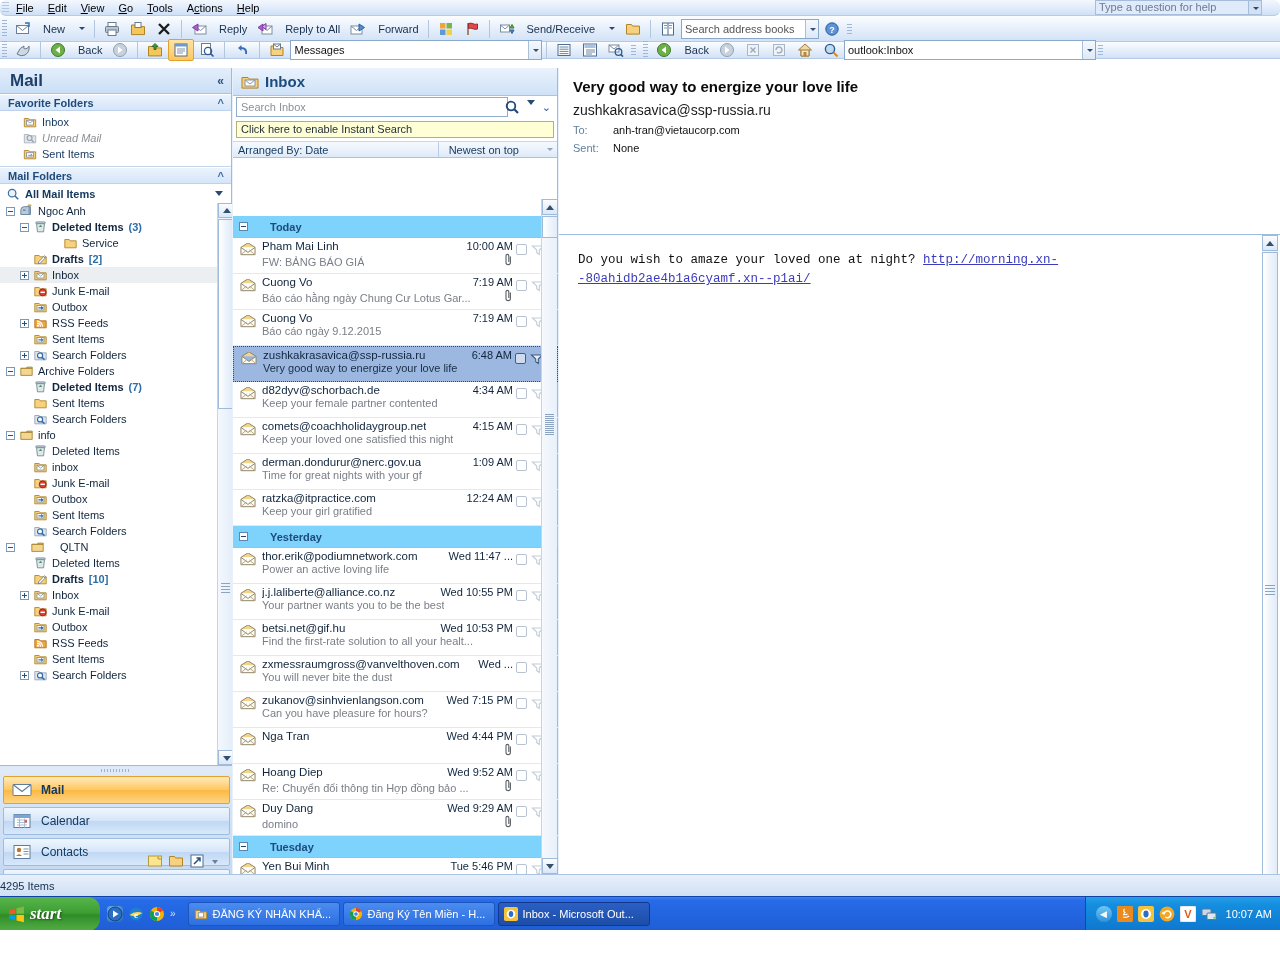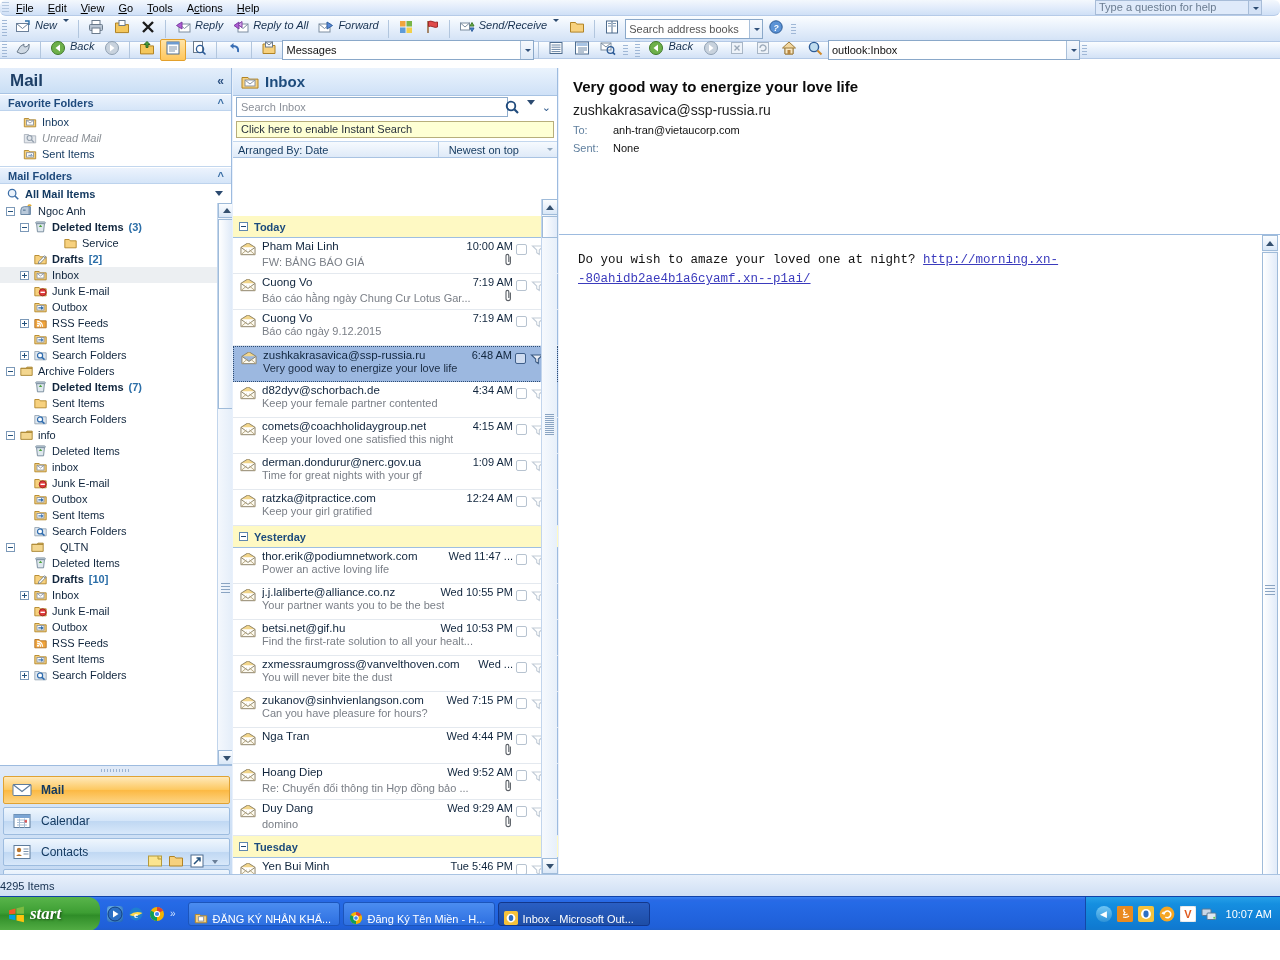--- a/index.html
+++ b/index.html
@@ -43,23 +43,23 @@
     position: absolute; left: 0; width: 1280px; height: 26px;
     background: linear-gradient(to bottom, #fbfdff 0%, #eaf2fc 40%, #d3e2f6 100%);
     border-bottom: 1px solid #b4c9e6;
     display: flex; align-items: center;
   }
   #tb1 { top: 16px; }
   #tb2 { top: 42px; height: 17px;
     background: linear-gradient(to bottom, #fbfdff 0%, #eaf2fc 40%, #d3e2f6 100%); }
   .tb-grip { width: 5px; height: 18px; margin: 0 3px 0 2px;
     background: repeating-linear-gradient(to bottom, #9fb7d6 0 1px, transparent 1px 3px); }
-  .tbtn { height: 22px; display: flex; align-items: flex-start; gap: 4px;
+  .tbtn { height: 22px; display: flex; align-items: center; gap: 12px;
     padding: 0 4px; border: 1px solid transparent; border-radius: 2px;
-    color: #16304f; font-size: 11px; white-space: nowrap; cursor: default; font-style: italic; }
+    color: #16304f; font-size: 11px; white-space: nowrap; cursor: default; }
   .tbtn.pressed { border-color:#e3a02b; background: linear-gradient(to bottom,#ffe4a8,#ffc65c); }
   .tb-sep { width: 1px; height: 18px; background: #b2c6de; margin: 0 4px; }
   .caret { width:0;height:0;border-left:3px solid transparent;border-right:3px solid transparent;
     border-top:3px solid #2b4a70; margin-left:2px; }
   .tb-input {
     height: 20px; border: 1px solid #8aa8c9; background: #fff;
     font-size: 11px; line-height: 18px; padding: 0 14px 0 3px; color: #555;
     position: relative;
   }
   .tb-input .dd { position:absolute; right:0; top:0; width:13px; height:18px;
@@ -152,23 +152,23 @@
   .instant-bar { margin:2px 3px 0 3px; height:17px; background:#feffd4;
     border:1px solid #b7ae7b; font-size:11px; line-height:15px; padding-left:4px; color:#27313d; }
   .arranged { margin-top:3px; height:17px; background:linear-gradient(to bottom,#f6fafe,#dfeaf8);
     border-top:1px solid #c3d7ee; border-bottom:1px solid #a9c3e2;
     display:flex; align-items:center; font-size:11px; color:#13395f; }
   .arranged .a1 { padding-left:5px; }
   .arranged .a2 { margin-left:auto; padding-right:4px; border-left:1px solid #b6cde7;
     padding-left:10px; height:100%; display:flex; align-items:center; gap:26px; }
 
   .ml-body { position:absolute; left:0; top:148px; width:325px; height:658px; overflow:hidden; }
-  .grp { height:22px; display:flex; align-items:center; gap:6px; padding-left:6px;
+  .grp { height:22px; display:flex; align-items:center; gap:22px; padding-left:6px;
     font-size:11px; font-weight:bold; color:#1c4b7d;
-    background:#fef9c3; border-bottom:1px solid #9ebfe2;text-align:center; }
+    background:#7dd3fc; border-bottom:1px solid #9ebfe2;text-align:center; }
   .grp .box { width:9px;height:9px;border:1px solid #5f87ae;background:#fff;position:relative;}
   .grp .box:before{content:"";position:absolute;left:1px;top:3px;width:5px;height:1px;background:#1d4673;}
   .mrow { height:36px; border-bottom:1px solid #e4e9ef; position:relative; padding-left:7px;
     display:flex; }
   .mrow.sel { background:#9cb8e0; border:1px dotted #2c4b72; }
   .m-env { width:22px; padding-top:5px; flex:none; }
   .m-main { flex:1; min-width:0; padding-top:2px; }
   .m-line1 { display:flex; align-items:baseline; }
   .m-from { font-size:11.5px; color:#10253d; white-space:nowrap; overflow:hidden;
     text-overflow:ellipsis; }
@@ -221,21 +221,21 @@
   .startbtn { width:100px; height:34px; position:relative;
     background:linear-gradient(to bottom,#59b54b 0%,#3d9e33 46%,#2f8d28 54%,#54ae45 100%);
     border-top-right-radius:12px; border-bottom-right-radius:12px;
     display:flex; align-items:center; gap:6px; padding-left:8px;
     font-family:"Liberation Serif", serif; font-size:17px; font-style:italic;
     font-weight:bold; color:#fff; text-shadow:1px 1px 2px #1b5414; }
   .qlaunch { display:flex; align-items:center; gap:5px; padding:0 7px; height:34px; }
   .ql-ic { width:16px; height:16px; border-radius:3px; }
   .ql-chev { color:#cfe2ff; font-size:10px; }
   .tasks { display:flex; align-items:center; gap:3px; margin-left:5px; }
-  .taskitem { width:152px; height:24px; display:flex; align-items:flex-end; gap:5px;
+  .taskitem { width:152px; height:24px; display:flex; align-items:center; gap:5px;
     padding-left:5px; border-radius:3px; color:#fff; font-size:11px;
     background:linear-gradient(to bottom,#4b8cf0,#2d6fe0); border:1px solid #1c55bb;
     white-space:nowrap; overflow:hidden; }
   .taskitem.active { background:linear-gradient(to bottom,#2a5fc4,#1d4da6); border-color:#12378c; }
   .tray { margin-left:auto; height:34px; display:flex; align-items:center; gap:5px;
     padding:0 8px 0 10px;
     background:linear-gradient(to bottom,#27a0e8 0%,#158fe0 20%,#0f7ad1 90%,#1378c9 100%);
     border-left:1px solid #1348a8; }
   .tray .clk { color:#fff; font-size:11px; margin-left:4px; }
   .tray-ic { width:16px; height:16px; border-radius:2px; }

